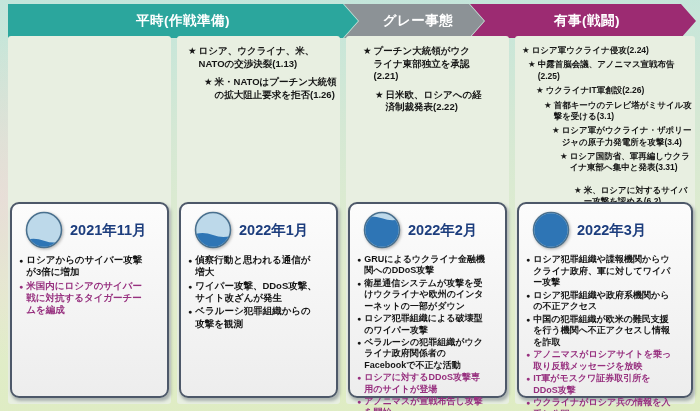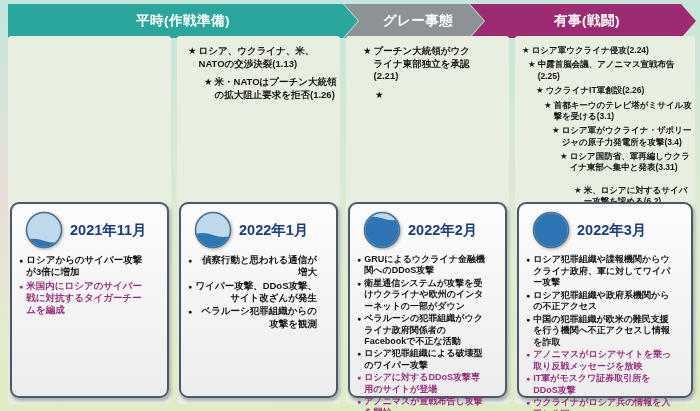--- a/index.html
+++ b/index.html
@@ -44,21 +44,21 @@
   .p4 .star-item:nth-child(4){padding-left:24px;}
   .p4 .star-item:nth-child(5){padding-left:32px;}
   .p4 .star-item:nth-child(6){padding-left:40px;}
   .p4 .star-item:nth-child(7){padding-left:54px;margin-top:11px;}
 
   
   .card{position:absolute;top:202px;height:196px;border:2px solid #4d5869;border-radius:9px;
         background:linear-gradient(180deg,#fcfcfc 0%,#ededed 100%);
         box-shadow:1.5px 2.5px 3px rgba(60,70,90,.35);box-sizing:border-box;}
   .c1{left:10px;width:159px;}
-  .c2{left:179px;width:159px;text-align:right;}
+  .c2{left:179px;width:159px;}
   .c3{left:348px;width:159px;}
   .c4{left:517px;width:176px;}
   .card-head{display:flex;align-items:center;gap:7px;padding:7px 16px 3px 13px;}
   .gauge{width:38px;height:38px;flex:0 0 auto;filter:drop-shadow(1px 1.5px 1.5px rgba(0,0,0,.3));}
   .date{font-size:14.5px;font-weight:bold;color:var(--date-color,#1C3D7D);white-space:nowrap;}
   .bullets{padding:2px 19px 0 7px;}
   .b-item{display:flex;font-weight:bold;color:#151515;margin-bottom:1px;}
   .c1 .b-item,.c2 .b-item{font-size:9.5px;line-height:1.3;}
   .c3 .b-item{font-size:9px;line-height:1.27;}
   .c4 .b-item{font-size:9px;line-height:1.28;}
@@ -96,20 +96,21 @@
       </div>
   </div>
   <div class="panel p3">
     <div class="stars">
         <div class="star-item">
           <span class="star">★</span>
           <span class="txt">プーチン大統領がウクライナ東部独立を承認(2.21)</span>
         </div>
         <div class="star-item">
           <span class="star">★</span>
+          <span class="txt">日米欧、ロシアへの経済制裁発表(2.22)</span>
         </div>
       </div>
   </div>
   <div class="panel p4">
     <div class="stars">
         <div class="star-item">
           <span class="star">★</span>
           <span class="txt">ロシア軍ウクライナ侵攻(2.24)</span>
         </div>
         <div class="star-item">
@@ -208,26 +209,26 @@
         <div class="b-item">
           <span class="dot">●</span>
           <span>GRUによるウクライナ金融機関へのDDoS攻撃</span>
         </div>
         <div class="b-item">
           <span class="dot">●</span>
           <span>衛星通信システムが攻撃を受けウクライナや欧州のインターネットの一部がダウン</span>
         </div>
         <div class="b-item">
           <span class="dot">●</span>
+          <span>ロシア犯罪組織による破壊型のワイパー攻撃</span>
+        </div>
+        <div class="b-item">
+          <span class="dot">●</span>
           <span>ベラルーシの犯罪組織がウクライナ政府関係者のFacebookで不正な活動</span>
         </div>
-        <div class="b-item">
-          <span class="dot">●</span>
-          <span>ロシア犯罪組織による破壊型のワイパー攻撃</span>
-        </div>
         <div class="b-item hl">
           <span class="dot">●</span>
           <span>ロシアに対するDDoS攻撃専用のサイトが登場</span>
         </div>
         <div class="b-item hl">
           <span class="dot">●</span>
           <span>アノニマスが宣戦布告し攻撃を開始</span>
         </div>
       </div>
   </div>

